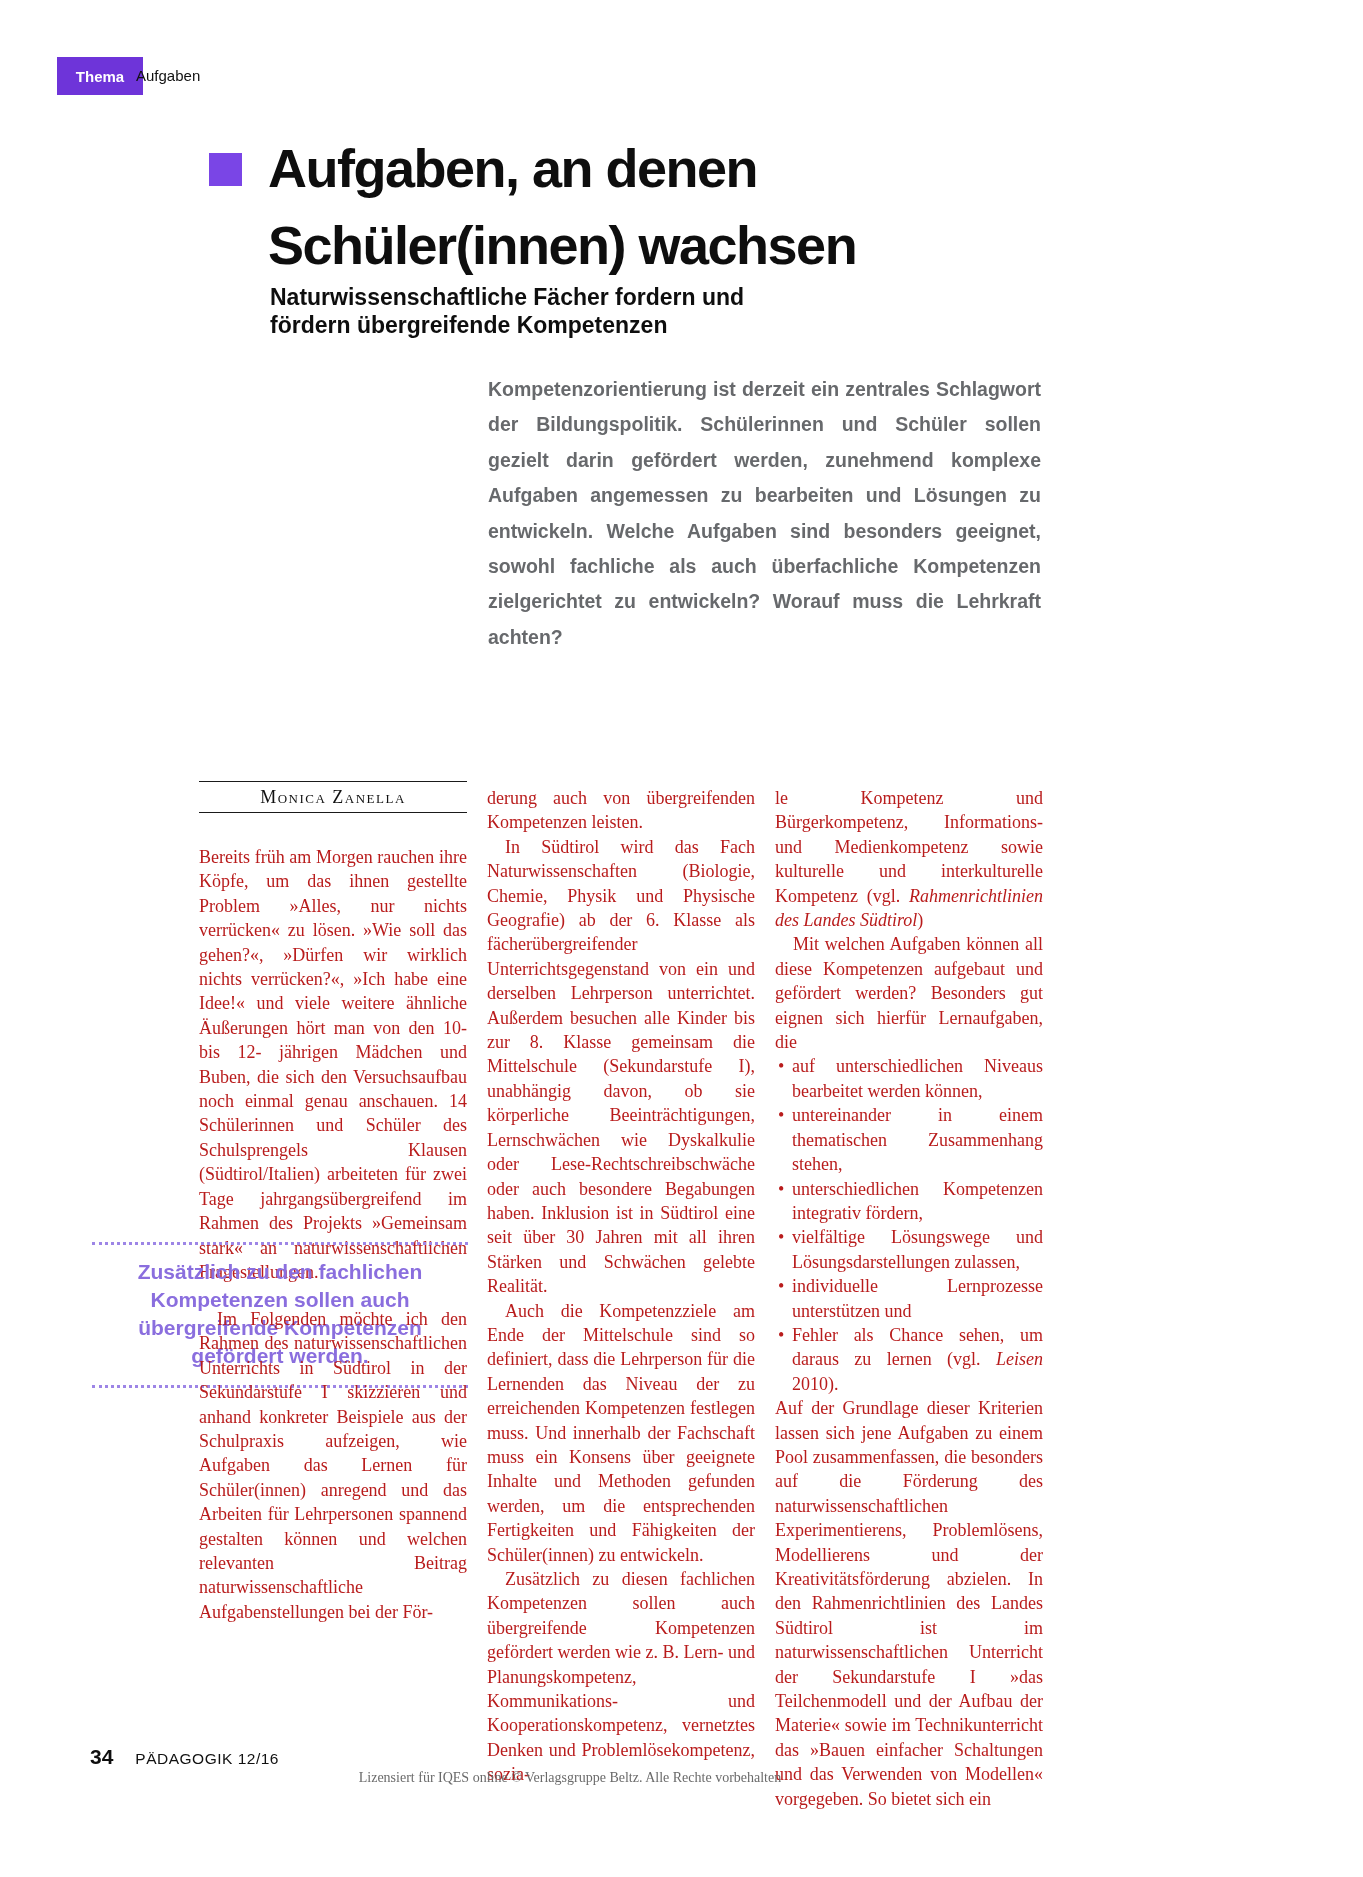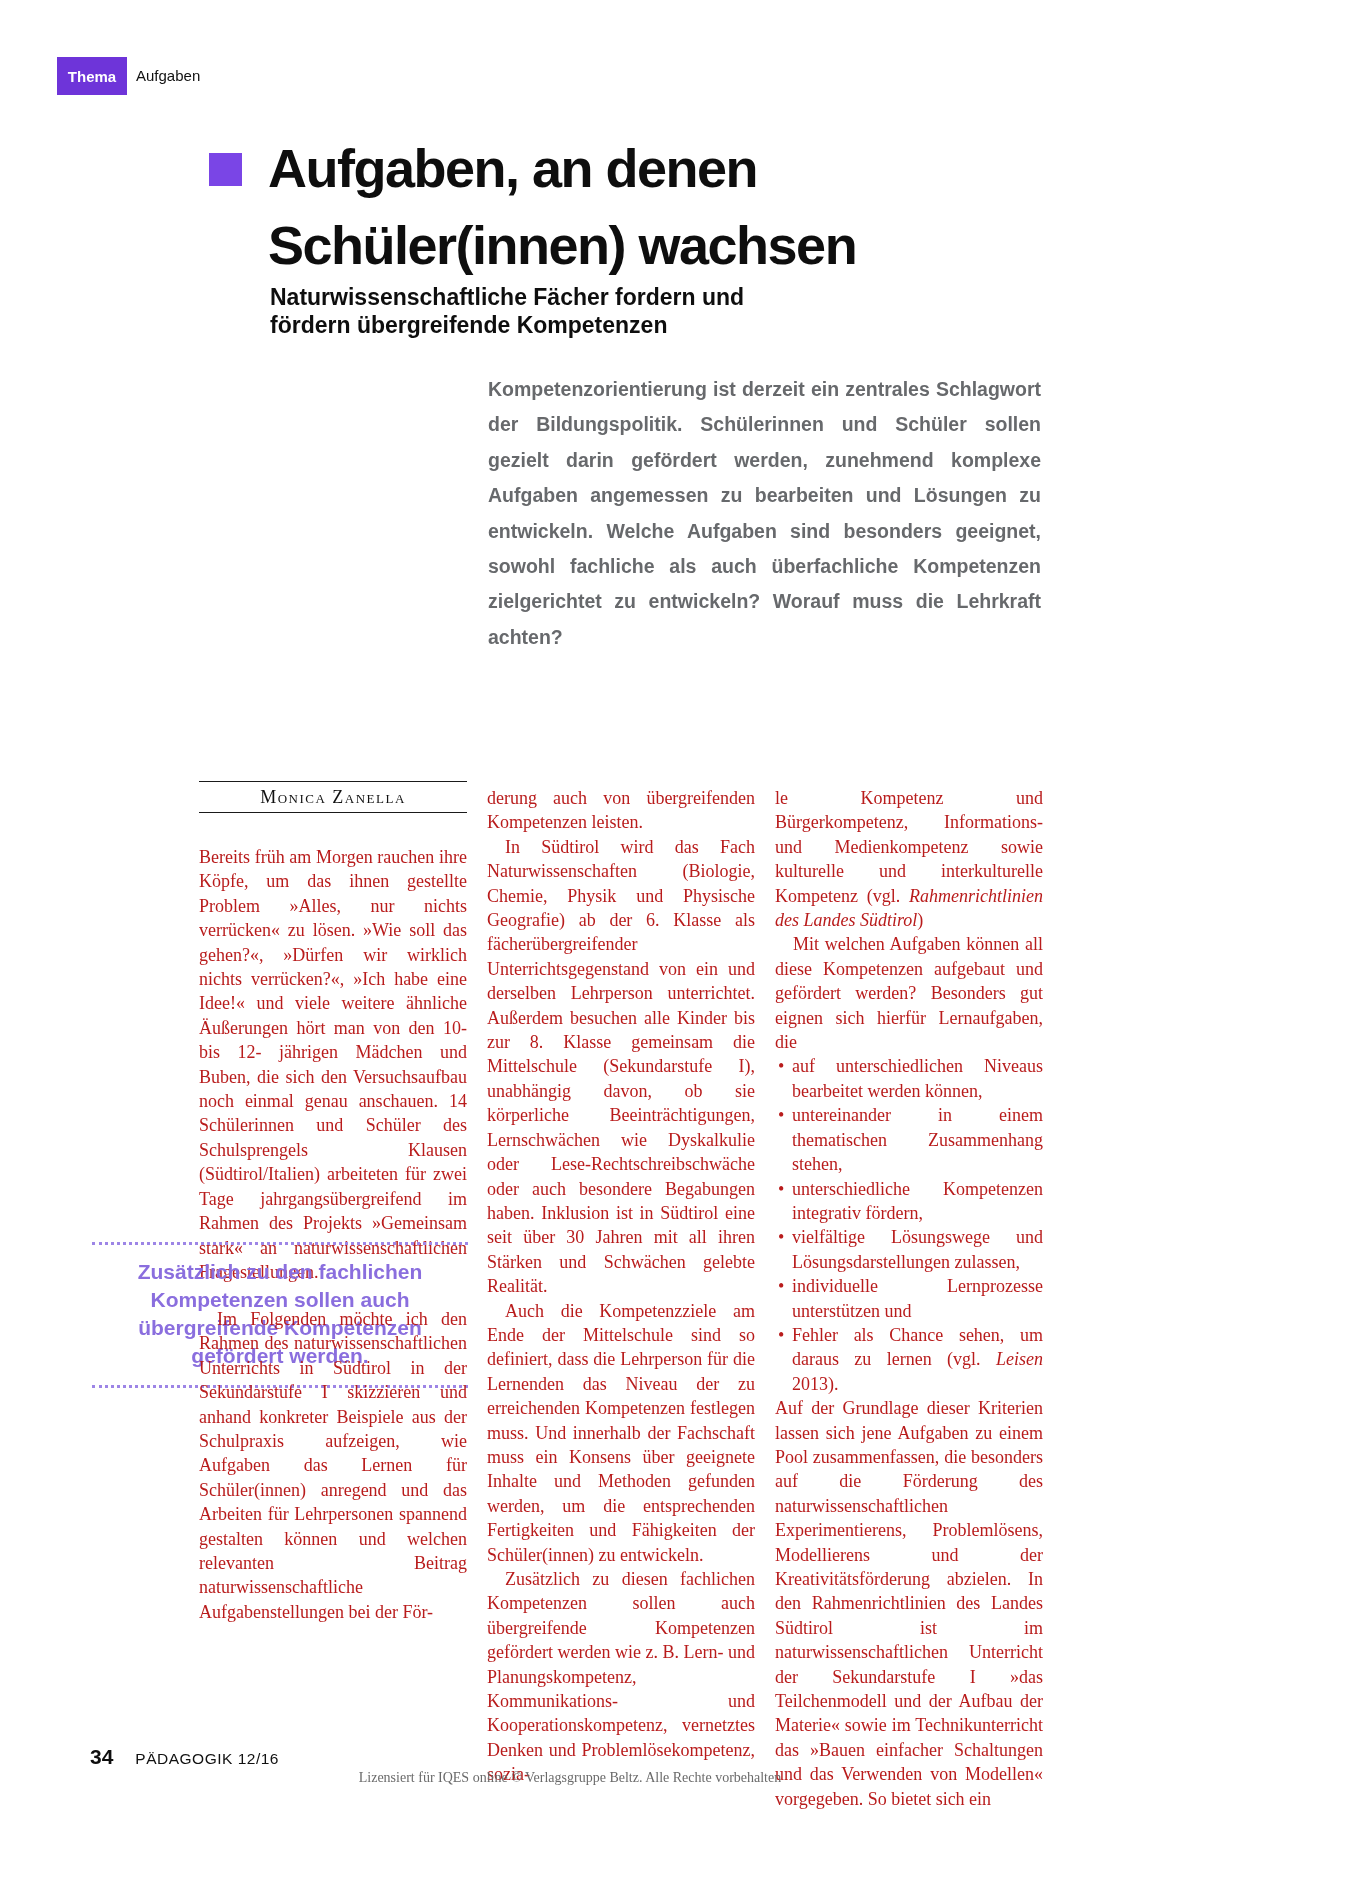--- a/index.html
+++ b/index.html
@@ -4,21 +4,21 @@
 <style>
   * { margin:0; padding:0; box-sizing:border-box; }
   html,body { background:#e8e8e8; }
   .page {
     position:relative; width:1363px; height:1877px; background:#ffffff;
     margin:0 auto; overflow:hidden;
     font-family:"Liberation Sans", sans-serif; color:#151515;
   }
   
   .thema-badge {
-    position:absolute; left:57px; top:57px; width:70px; height:38px;
+    position:absolute; left:57px; top:57px; width:86px; height:38px;
     background:#6e34d9; color:#ffffff; display:flex; align-items:center;
     justify-content:center; font-size:15px; font-weight:bold;
   }
   .section-label {
     position:absolute; left:136px; top:67px; font-size:15px; color:#111;
   }
   
   .title-square {
     position:absolute; left:209px; top:153px; width:33px; height:33px;
     background:#7a45e6;
@@ -117,24 +117,24 @@
     <p>Auch die Kompetenzziele am Ende der Mittelschule sind so definiert, dass die Lehrperson für die Lernenden das Niveau der zu erreichenden Kompetenzen festlegen muss. Und innerhalb der Fachschaft muss ein Konsens über geeignete Inhalte und Methoden gefunden werden, um die entsprechenden Fertigkeiten und Fähigkeiten der Schüler(innen) zu entwickeln.</p>
     <p>Zusätzlich zu diesen fachlichen Kompetenzen sollen auch übergreifende Kompetenzen gefördert werden wie z. B. Lern- und Planungskompetenz, Kommunikations- und Kooperationskompetenz, vernetztes Denken und Problemlösekompetenz, sozia-</p>
   </div>
 
   <div class="col body col3">
     <p><span>le Kompetenz und Bürgerkompetenz, Informations- und Medienkompetenz sowie kulturelle und interkulturelle Kompetenz (vgl. </span><span class="it">Rahmenrichtlinien des Landes Südtirol</span><span>)</span></p>
     <p class="indent">Mit welchen Aufgaben können all diese Kompetenzen aufgebaut und gefördert werden? Besonders gut eignen sich hierfür Lernaufgaben, die</p>
     <ul class="bullets">
       <li>auf unterschiedlichen Niveaus bearbeitet werden können,</li>
       <li>untereinander in einem thematischen Zusammenhang stehen,</li>
-      <li>unterschiedliche Kompetenzen integrativ fördern,</li>
+      <li>unterschiedlichen Kompetenzen integrativ fördern,</li>
       <li>vielfältige Lösungswege und Lösungsdarstellungen zulassen,</li>
       <li>individuelle Lernprozesse unterstützen und</li>
-      <li><span>Fehler als Chance sehen, um daraus zu lernen (vgl. </span><span class="it">Leisen</span><span> 2013).</span></li>
+      <li><span>Fehler als Chance sehen, um daraus zu lernen (vgl. </span><span class="it">Leisen</span><span> 2010).</span></li>
     </ul>
     <p>Auf der Grundlage dieser Kriterien lassen sich jene Aufgaben zu einem Pool zusammenfassen, die besonders auf die Förderung des naturwissenschaftlichen Experimentierens, Problemlösens, Modellierens und der Kreativitätsförderung abzielen. In den Rahmenrichtlinien des Landes Südtirol ist im naturwissenschaftlichen Unterricht der Sekundarstufe I »das Teilchenmodell und der Aufbau der Materie« sowie im Technikunterricht das »Bauen einfacher Schaltungen und das Verwenden von Modellen« vorgegeben. So bietet sich ein</p>
   </div>
 
   <div class="footer-left">
     <span class="page-number">34</span><span class="journal-name">PÄDAGOGIK 12/16</span>
   </div>
   <div class="license-line">Lizensiert für IQES online © Verlagsgruppe Beltz. Alle Rechte vorbehalten</div>
 
 </div>

